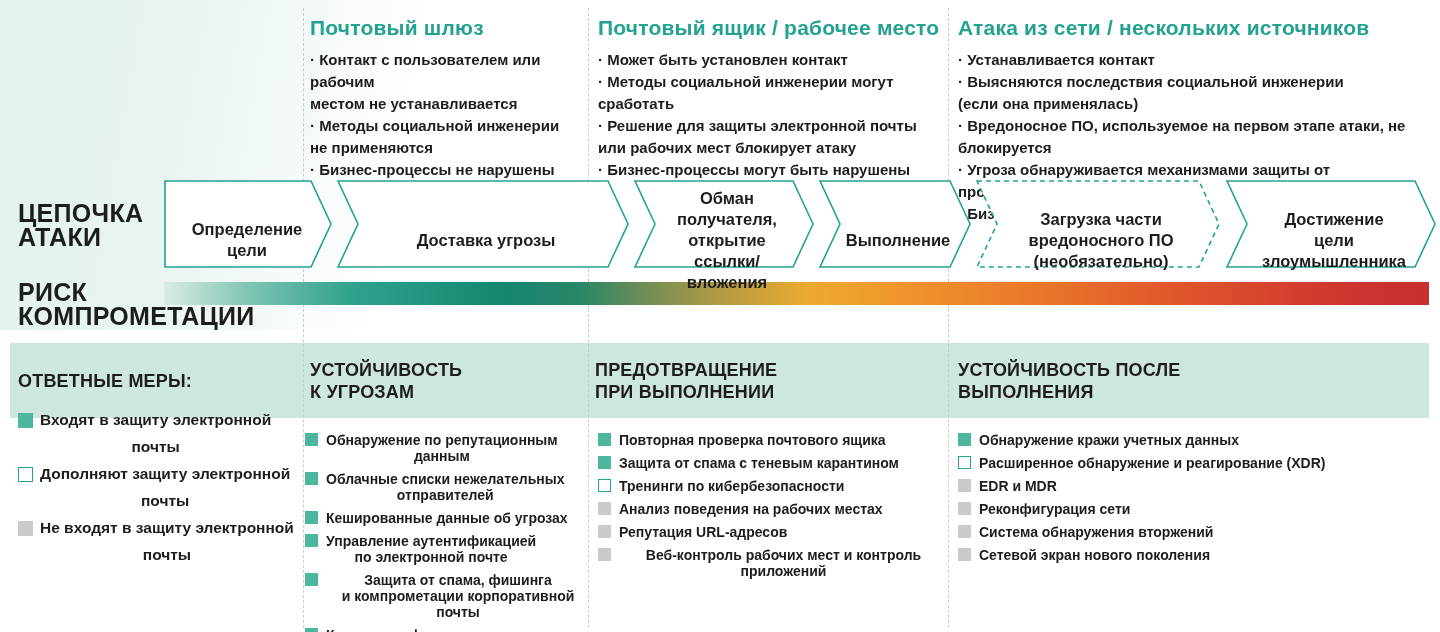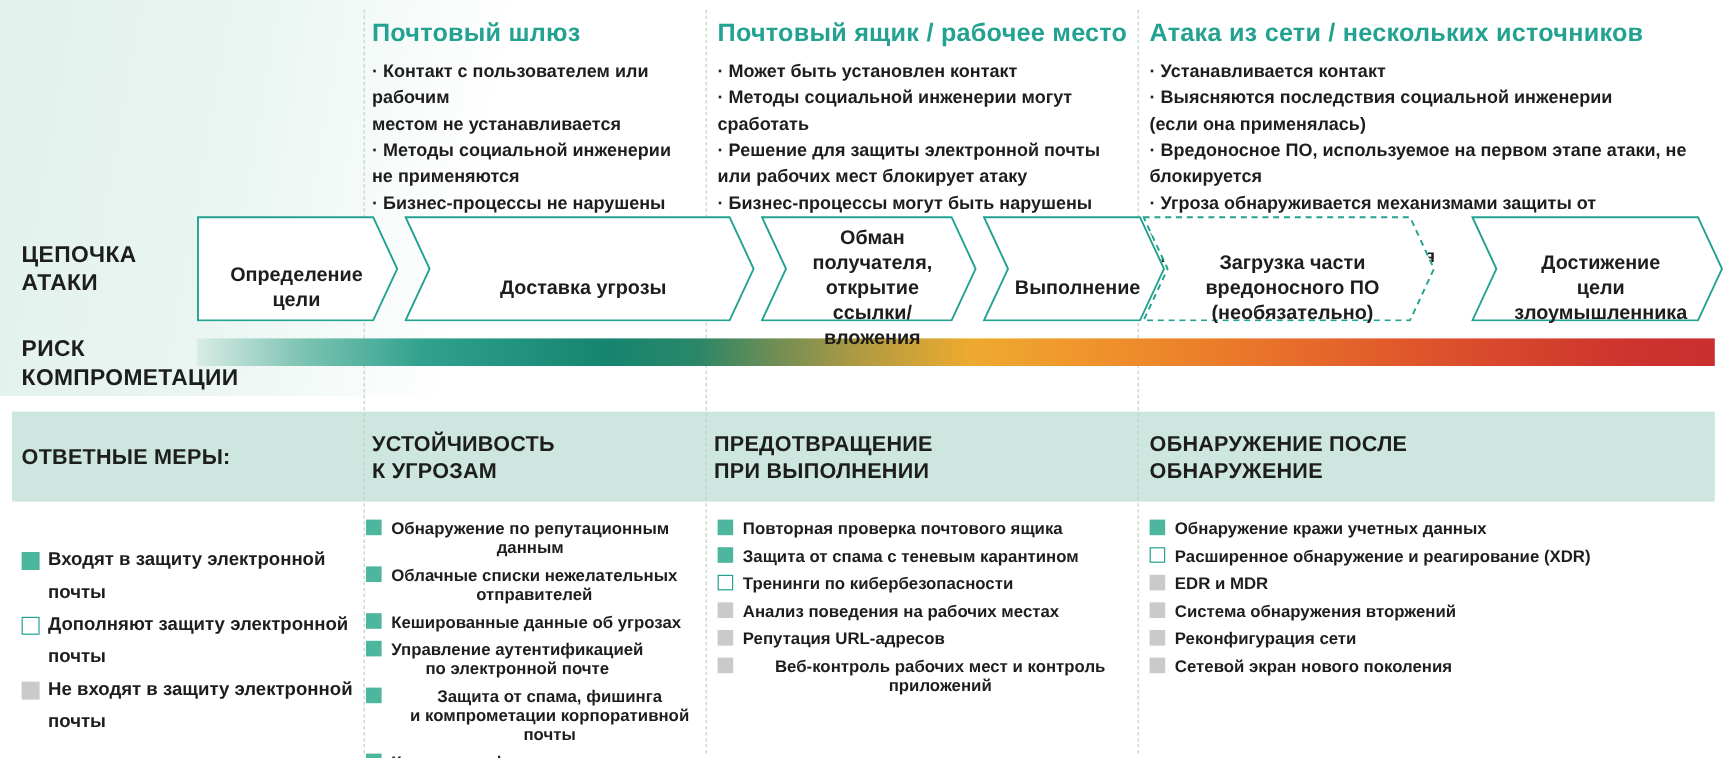--- a/index.html
+++ b/index.html
@@ -31,21 +31,21 @@
   .top-col h2 {
     color:#23a291; font-size:21px; font-weight:bold; margin-bottom:9px;
     letter-spacing:.2px;
   }
   .top-col .lines {
     font-size:15px; font-weight:bold; line-height:22px; white-space:pre-line;
   }
 
   
   .chain-side-label, .risk-side-label {
-    position:absolute; left:18px; font-size:19px; font-weight:800;
+    position:absolute; left:18px; font-size:25px; font-weight:800;
     line-height:24px; white-space:pre-line; letter-spacing:.3px; z-index:3;
   }
   .chain-side-label { top:201px; }
   .risk-side-label  { top:280px; }
 
   .chain { position:absolute; left:164px; top:180px; height:88px; z-index:3; }
   .stage { position:absolute; top:0; height:88px; }
   .stage svg { position:absolute; left:0; top:0; }
   .stage .lbl {
     position:absolute; inset:0; display:flex; align-items:center; justify-content:center;
@@ -70,21 +70,21 @@
     position:absolute; left:10px; top:343px; width:1419px; height:75px;
     background:#cde7e0; z-index:0;
   }
   .band-title {
     position:absolute; top:343px; height:75px; display:flex; align-items:center;
     font-size:18px; font-weight:800; line-height:22px; white-space:pre-line;
     letter-spacing:.2px; z-index:2;
   }
 
   
-  .legend { position:absolute; left:18px; top:453px; z-index:2; }
+  .legend { position:absolute; left:18px; top:406px; z-index:2;text-align:center; }
   .legend-item { display:flex; }
   .legend-item .txt {
     font-size:15.5px; font-weight:bold; line-height:27px; white-space:pre-line;
     padding-left:7px;
   }
   .lg-sq { width:15px; height:15px; margin-top:7px; flex:0 0 auto; }
 
   .mlist { position:absolute; top:432px; z-index:2; }
   .mitem { display:flex; margin-bottom:7px; }
   .mitem .txt {
@@ -159,21 +159,21 @@
       <div class="lbl">Обман получателя,
 открытие
 ссылки/вложения</div>
     </div>
     <div class="stage" style="left:655px;width:152px">
       <svg width="152" height="88" viewBox="0 0 152 88">
         <path d="M1,1 H131 L151,44 L131,87 H1 L21,44 Z" fill="#ffffff" stroke="#23a291" stroke-width="1.6"></path>
       </svg>
       <div class="lbl">Выполнение</div>
     </div>
-    <div class="stage" style="left:788px;width:244px">
+    <div class="stage" style="left:812px;width:244px">
       <svg width="244" height="88" viewBox="0 0 244 88">
         <path d="M1,1 H223 L243,44 L223,87 H1 L21,44 Z" fill="#ffffff" stroke="#23a291" stroke-width="1.6" stroke-dasharray="5 4"></path>
       </svg>
       <div class="lbl">Загрузка части
 вредоносного ПО
 (необязательно)</div>
     </div>
     <div class="stage" style="left:1062px;width:210px">
       <svg width="210" height="88" viewBox="0 0 210 88">
         <path d="M1,1 H189 L209,44 L189,87 H1 L21,44 Z" fill="#ffffff" stroke="#23a291" stroke-width="1.6"></path>
@@ -187,21 +187,21 @@
   <div class="risk-side-label">РИСК
 КОМПРОМЕТАЦИИ</div>
   <div class="risk-bar"></div>
 
   <div class="band"></div>
   <div class="band-title" style="left:18px">ОТВЕТНЫЕ МЕРЫ:</div>
   <div class="band-title" style="left:310px">УСТОЙЧИВОСТЬ
 К УГРОЗАМ</div>
   <div class="band-title" style="left:595px">ПРЕДОТВРАЩЕНИЕ
 ПРИ ВЫПОЛНЕНИИ</div>
-  <div class="band-title" style="left:958px">ОБНАРУЖЕНИЕ ПОСЛЕ ОБНАРУЖЕНИЕ</div>
+  <div class="band-title" style="left:958px">УСТОЙЧИВОСТЬ ПОСЛЕ ВЫПОЛНЕНИЯ</div>
 
   <div class="legend">
     <div class="legend-item">
       <span class="lg-sq sq-in"></span>
       <span class="txt">Входят в защиту электронной
 почты</span>
     </div>
     <div class="legend-item">
       <span class="lg-sq sq-comp"></span>
       <span class="txt">Дополняют защиту электронной
@@ -281,25 +281,25 @@
     <div class="mitem">
       <span class="sq sq-comp"></span>
       <span class="txt">Расширенное обнаружение и реагирование (XDR)</span>
     </div>
     <div class="mitem">
       <span class="sq sq-ex"></span>
       <span class="txt">EDR и MDR</span>
     </div>
     <div class="mitem">
       <span class="sq sq-ex"></span>
+      <span class="txt">Реконфигурация сети</span>
+    </div>
+    <div class="mitem">
+      <span class="sq sq-ex"></span>
       <span class="txt">Система обнаружения вторжений</span>
     </div>
     <div class="mitem">
       <span class="sq sq-ex"></span>
-      <span class="txt">Реконфигурация сети</span>
-    </div>
-    <div class="mitem">
-      <span class="sq sq-ex"></span>
       <span class="txt">Сетевой экран нового поколения</span>
     </div>
   </div>
 
 </div>
 
 </body></html>

